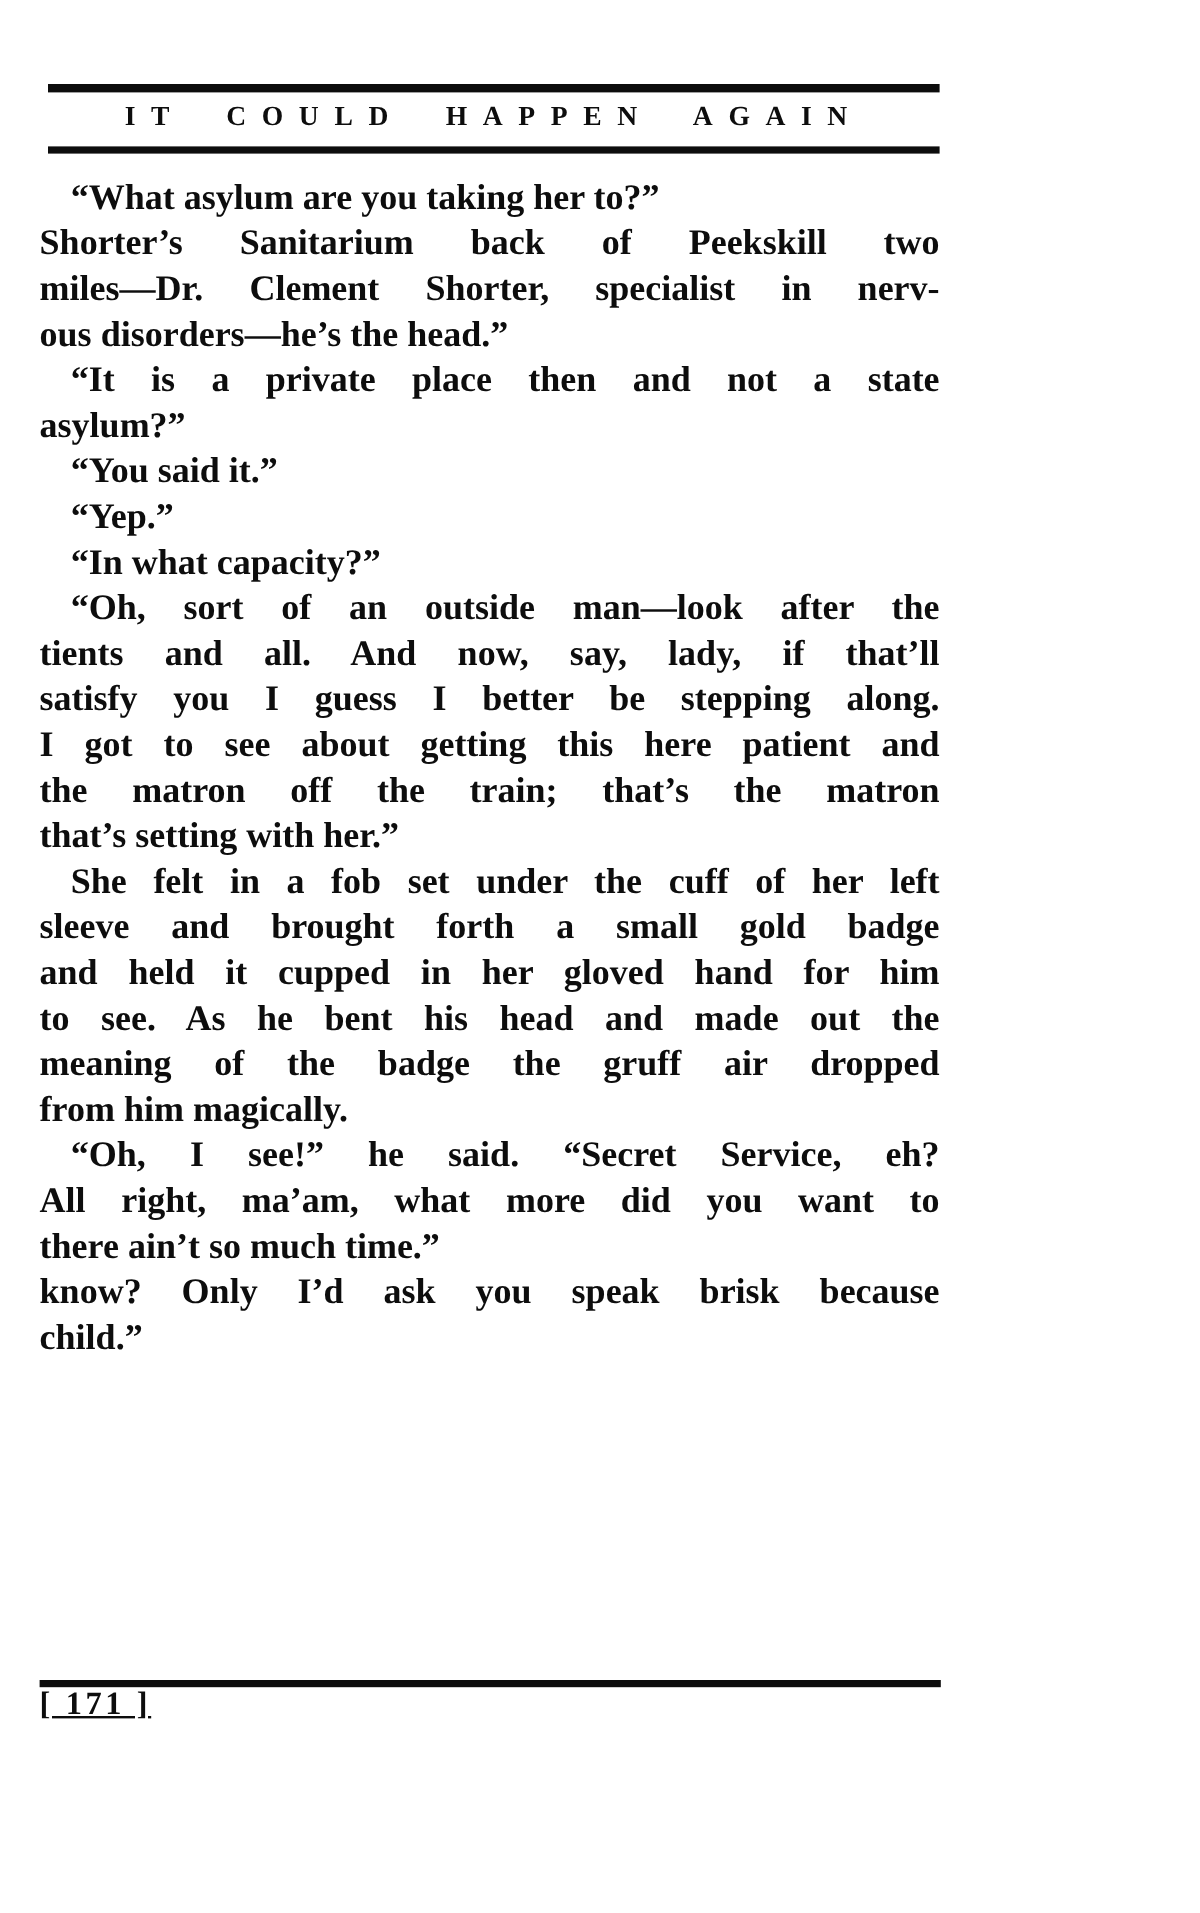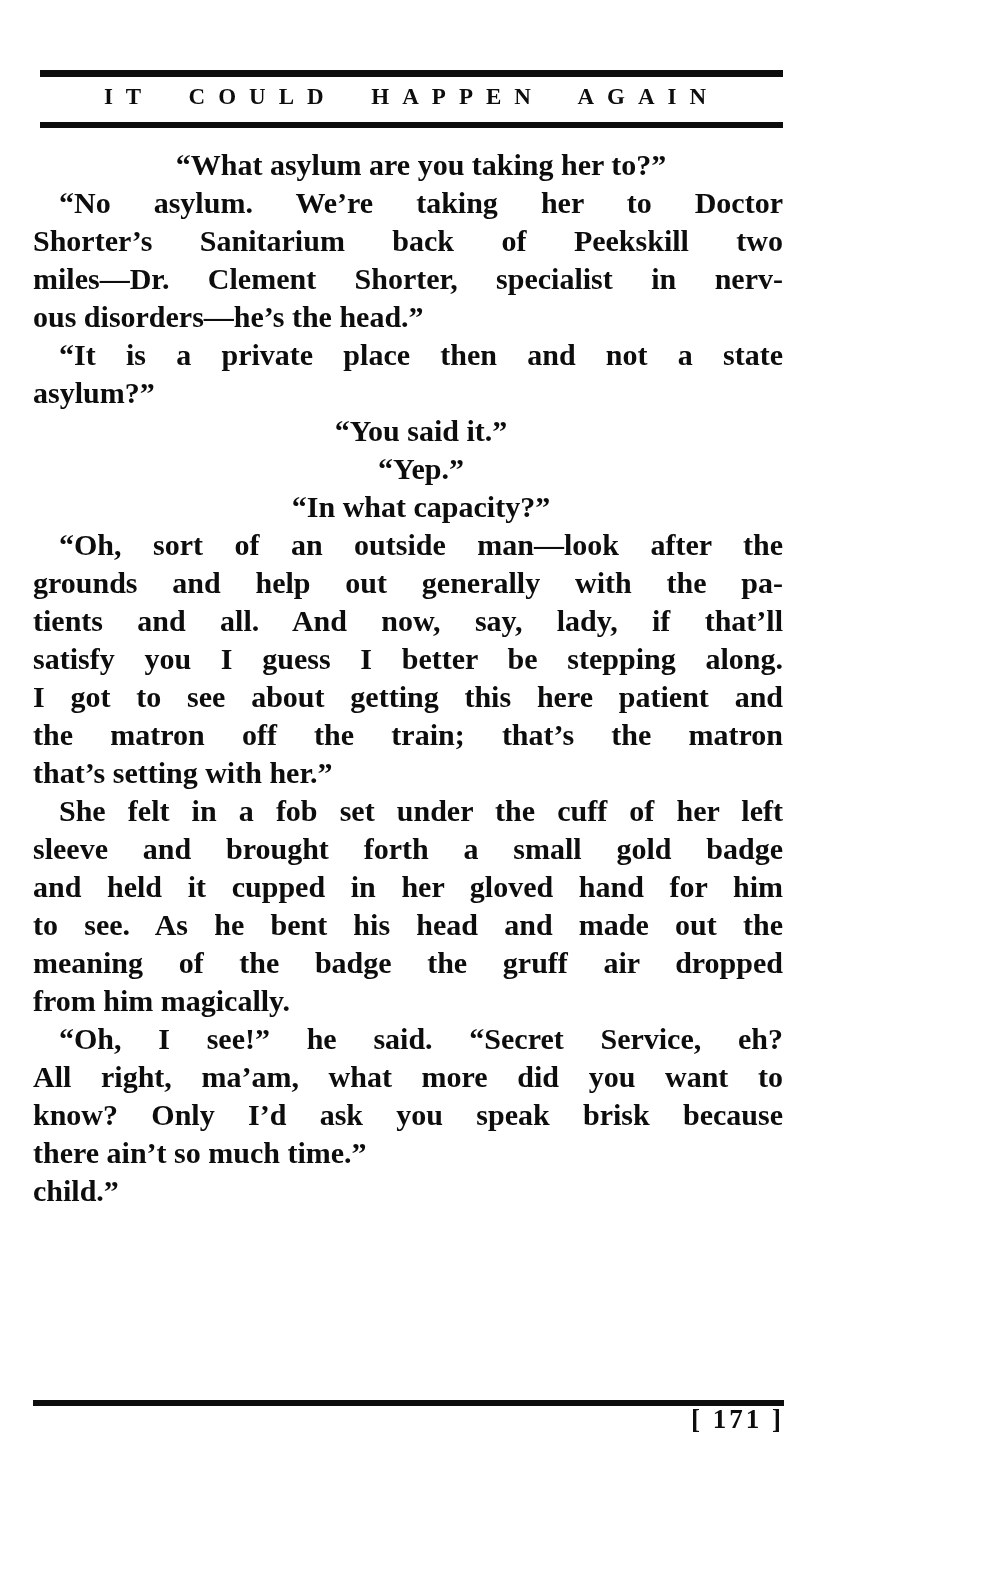--- a/index.html
+++ b/index.html
@@ -44,85 +44,84 @@
     font-size: 30px;
     line-height: 38px;
     font-weight: bold;
   }
   .para { margin: 0; padding: 0; }
   .line { min-height: 38px; }
   .line.j {
     text-align: justify;
     text-align-last: justify;
   }
-  .line.first { text-indent: 26px; text-align: center; }
+  .line.first { text-indent: 26px; }
   .page-number {
     position: absolute;
     top: 1404px;
     left: 33px;
     width: 751px;
-    text-align: right;
+    text-align: left;
     font-size: 27px;
     font-weight: bold;
     letter-spacing: 3px;
+    text-decoration: underline;
   }
 </style>
 </head>
 <body>
 
 <div class="page">
   <div class="rule rule-top"></div>
   <div class="running-head">IT COULD HAPPEN AGAIN</div>
   <div class="rule rule-mid"></div>
 
   <div class="body-text">
       <div class="para">
         <div class="line first">“What asylum are you taking her to?”</div>
       </div>
       <div class="para">
-        <div class="line first j">“No asylum.  We’re taking her to Doctor</div>
         <div class="line j">Shorter’s Sanitarium back of Peekskill two</div>
         <div class="line j">miles—Dr. Clement Shorter, specialist in nerv-</div>
         <div class="line">ous disorders—he’s the head.”</div>
       </div>
       <div class="para">
         <div class="line first j">“It is a private place then and not a state</div>
         <div class="line">asylum?”</div>
       </div>
       <div class="para">
         <div class="line first">“You said it.”</div>
       </div>
       <div class="para">
         <div class="line first">“Yep.”</div>
       </div>
       <div class="para">
         <div class="line first">“In what capacity?”</div>
       </div>
       <div class="para">
         <div class="line first j">“Oh, sort of an outside man—look after the</div>
-        <div class="line j">grounds and help out generally with the pa-</div>
         <div class="line j">tients and all.  And now, say, lady, if that’ll</div>
         <div class="line j">satisfy you I guess I better be stepping along.</div>
         <div class="line j">I got to see about getting this here patient and</div>
         <div class="line j">the matron off the train; that’s the matron</div>
         <div class="line">that’s setting with her.”</div>
       </div>
       <div class="para">
         <div class="line first j">She felt in a fob set under the cuff of her left</div>
         <div class="line j">sleeve and brought forth a small gold badge</div>
         <div class="line j">and held it cupped in her gloved hand for him</div>
         <div class="line j">to see.  As he bent his head and made out the</div>
         <div class="line j">meaning of the badge the gruff air dropped</div>
         <div class="line">from him magically.</div>
       </div>
       <div class="para">
         <div class="line first j">“Oh, I see!” he said.  “Secret Service, eh?</div>
         <div class="line j">All right, ma’am, what more did you want to</div>
+        <div class="line">there ain’t so much time.”</div>
         <div class="line j">know?  Only I’d ask you speak brisk because</div>
-        <div class="line">there ain’t so much time.”</div>
       </div>
       <div class="para">
         <div class="line">child.”</div>
       </div>
     </div>
 
   <div class="rule rule-footer"></div>
   <div class="page-number">[ 171 ]</div>
 </div>
 

